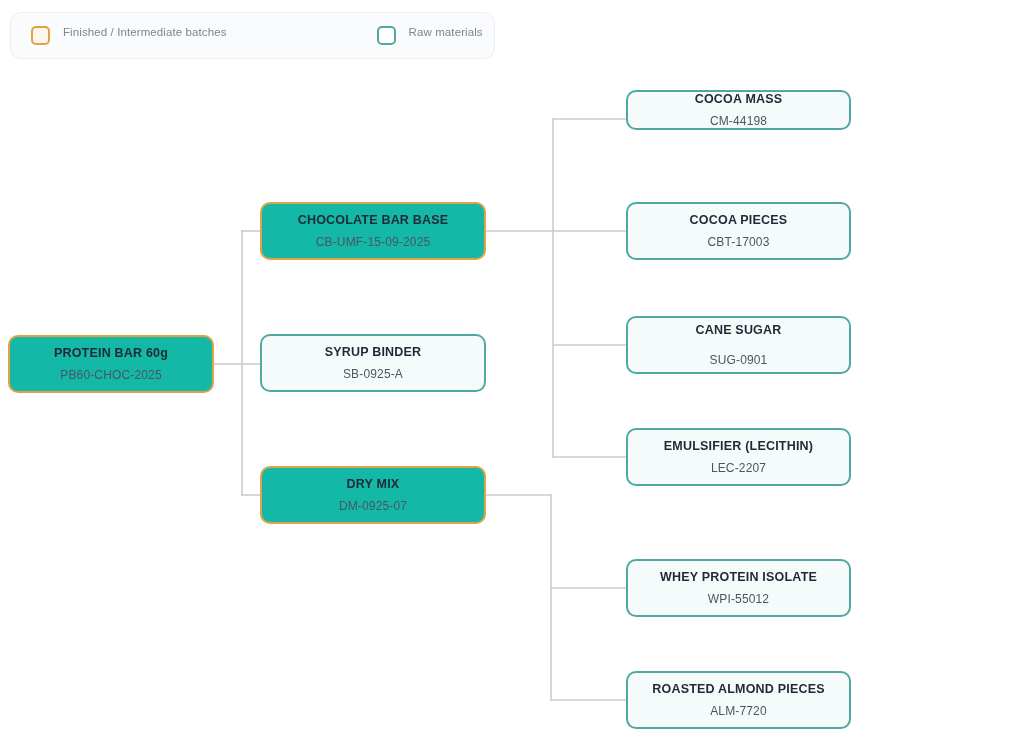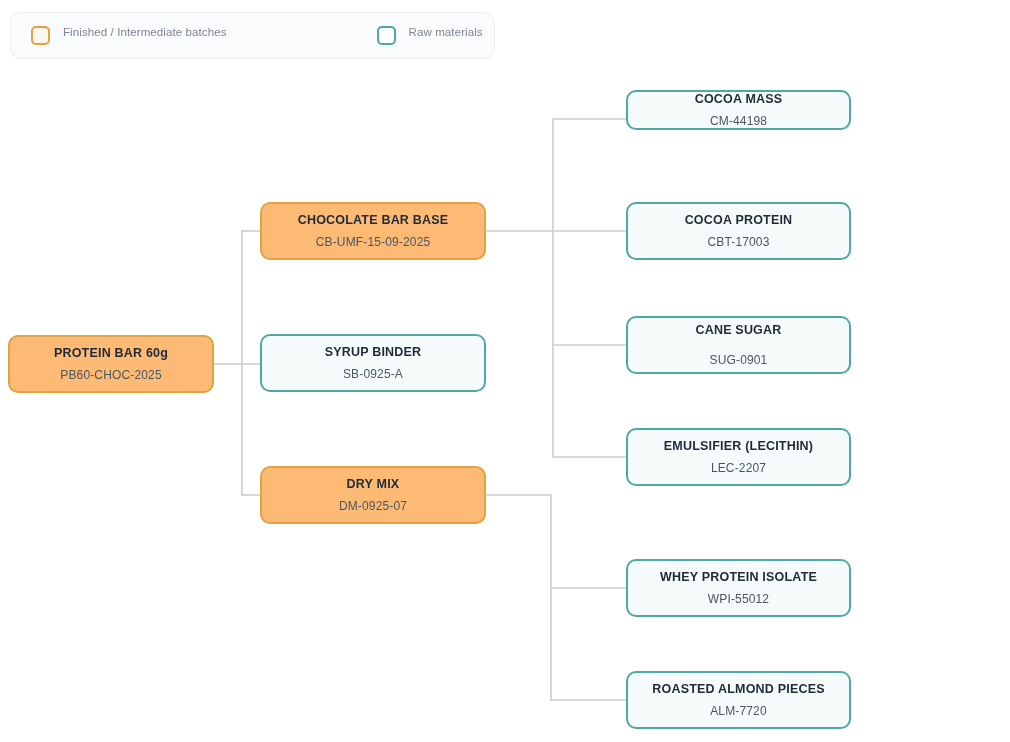--- a/index.html
+++ b/index.html
@@ -79,21 +79,21 @@
     background: #f5fbfa;
     display: flex;
     flex-direction: column;
     align-items: center;
     justify-content: center;
     text-align: center;
     padding: 0 8px;
   }
   .node.finished {
     border-color: #e0a244;
-    background: #fdba74;
+    background: #14b8a6;
   }
   .node-title {
     font-size: 12.5px;
     font-weight: bold;
     color: #1f2937;
     letter-spacing: .2px;
     line-height: 1.15;
     white-space: nowrap;
   }
   .node-code {
@@ -162,21 +162,21 @@
     <div class="node-title">DRY MIX</div>
     <div class="node-code">DM-0925-07</div>
   </div>
 
   <div class="node" style="left:626px; top:90px; width:225px; height:40px;">
     <div class="node-title">COCOA MASS</div>
     <div class="node-code">CM-44198</div>
   </div>
 
   <div class="node" style="left:626px; top:202px; width:225px; height:58px;">
-    <div class="node-title">COCOA PROTEIN</div>
+    <div class="node-title">COCOA PIECES</div>
     <div class="node-code">CBT-17003</div>
   </div>
 
   <div class="node" style="left:626px; top:316px; width:225px; height:58px;gap:8px;">
     <div class="node-title">CANE SUGAR</div>
     <div class="node-code">SUG-0901</div>
   </div>
 
   <div class="node" style="left:626px; top:428px; width:225px; height:58px;">
     <div class="node-title">EMULSIFIER (LECITHIN)</div>

